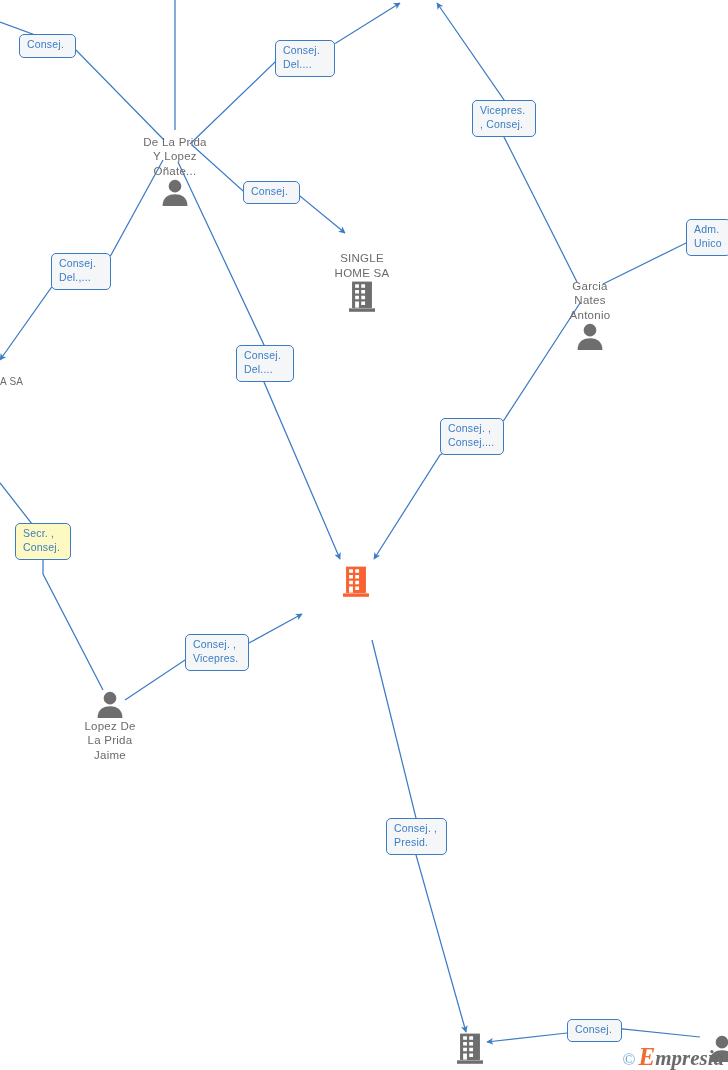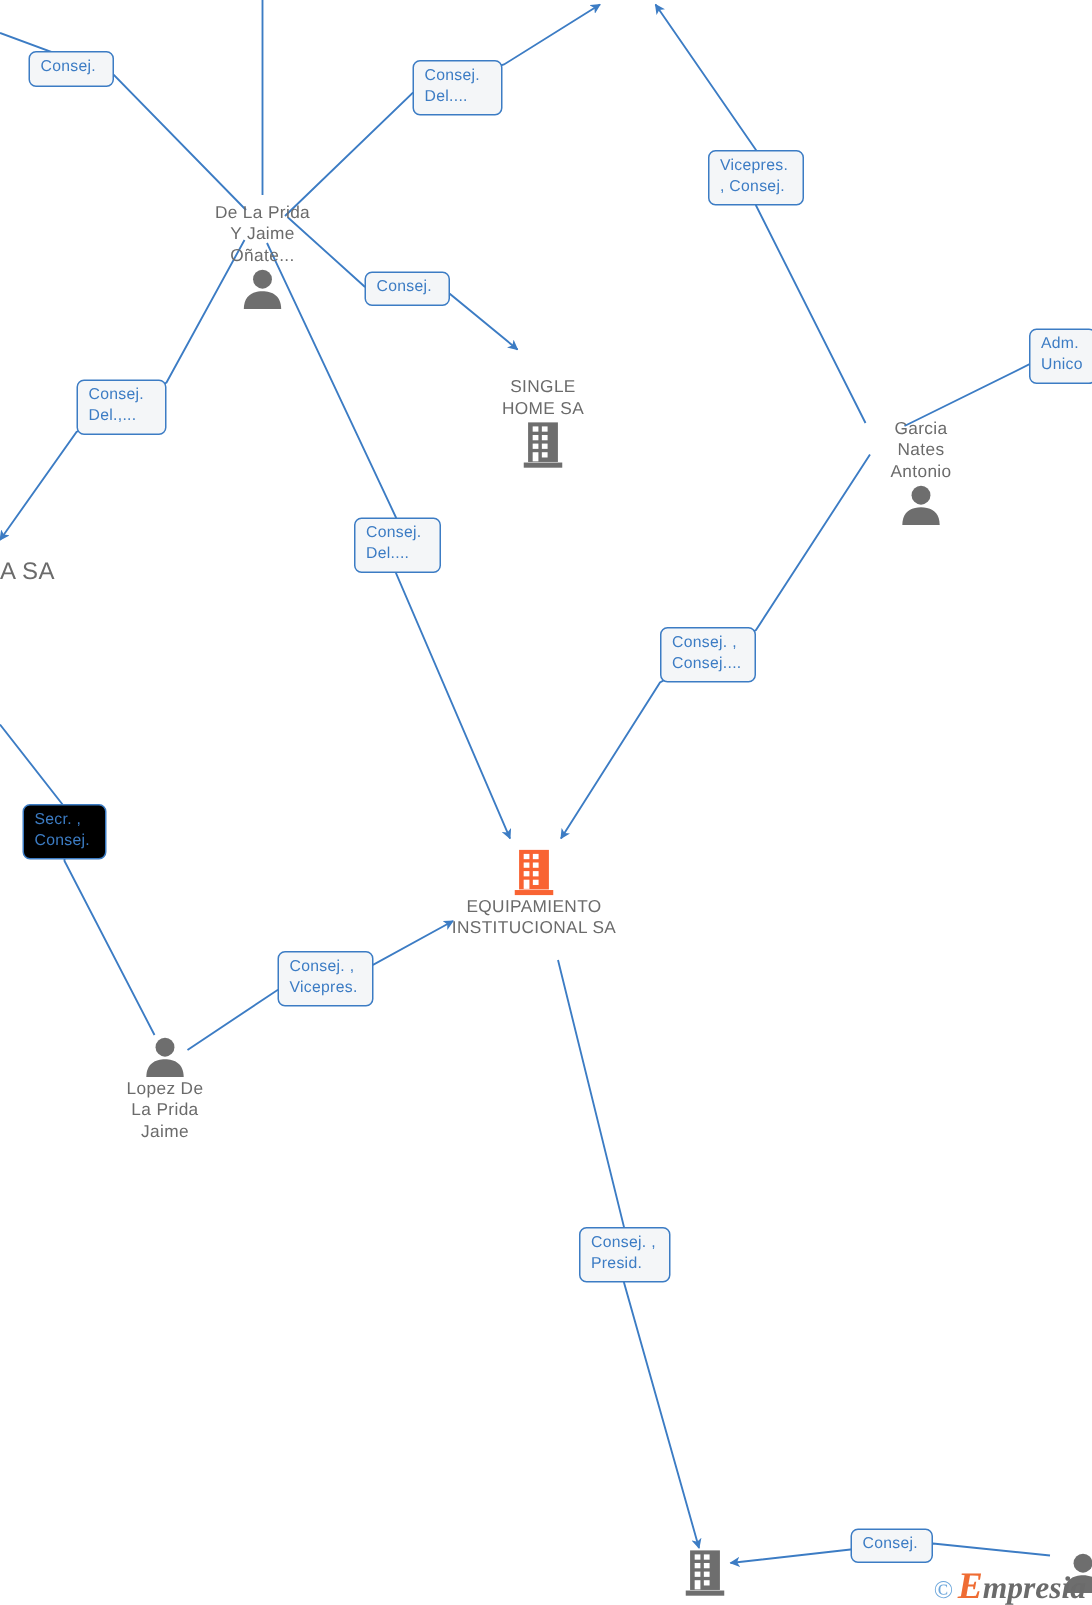--- a/index.html
+++ b/index.html
@@ -63,21 +63,21 @@
     line-height: 14px;
     padding: 2px 7px 3px 7px;
     white-space: pre-line;
     letter-spacing: 0.2px;
     font-family: "Liberation Sans", sans-serif;
     cursor: pointer;
     box-sizing: border-box;
   }
   .clip-label {
     position: absolute;
-    font-size: 16px;
+    font-size: 10px;
     line-height: 14.5px;
     color: #6b6b6b;
     letter-spacing: 0.25px;
     white-space: pre;
     font-family: "Liberation Sans", sans-serif;
   }
   #watermark {
     position: absolute;
     right: 4px;
     bottom: 2px;
@@ -136,42 +136,42 @@
       </g>
   </svg>
 
   <div id="nodes-layer">
       <div class="node label-above" id="de-la-prida-y-lopez-onate" style="left: 175px; top: 134.5px;">
         <span class="node-icon"><svg width="30" height="27" viewBox="0 0 40 36" xmlns="http://www.w3.org/2000/svg" fill="#6e6e6e">
             <circle cx="20" cy="9.5" r="8.4"></circle>
             <path d="M3.4 36 C3.4 24.2 11.4 20.2 20 20.2 C28.6 20.2 36.6 24.2 36.6 36 Z"></path>
           </svg></span>
         <span class="node-label above">De La Prida
-Y Jaime
+Y Lopez
 Oñate...</span>
       </div>
       <div class="node label-above" id="single-home-sa" style="left: 362px; top: 251px;">
         <span class="node-icon"><svg width="26" height="31" viewBox="0 0 34 40" xmlns="http://www.w3.org/2000/svg">
             <rect x="4" y="0.5" width="26" height="34.5" fill="#6e6e6e"></rect>
             <rect x="0" y="35.5" width="34" height="4.5" fill="#6e6e6e"></rect>
             <g fill="#ffffff">
               <rect x="8" y="4" width="5" height="4.6"></rect>
               <rect x="16" y="4" width="5" height="4.6"></rect>
               <rect x="8" y="11.5" width="5" height="4.6"></rect>
               <rect x="16" y="11.5" width="5" height="4.6"></rect>
               <rect x="8" y="19" width="5" height="4.6"></rect>
               <rect x="16" y="19" width="5" height="4.6"></rect>
               <rect x="8" y="26.5" width="5" height="8"></rect>
               <rect x="16" y="26.5" width="5" height="4.6"></rect>
             </g>
           </svg></span>
         <span class="node-label above">SINGLE
 HOME SA</span>
       </div>
-      <div class="node label-above" id="garcia-nates-antonio" style="left: 614px; top: 278.5px;">
+      <div class="node label-above" id="garcia-nates-antonio" style="left: 590px; top: 278.5px;">
         <span class="node-icon"><svg width="30" height="27" viewBox="0 0 40 36" xmlns="http://www.w3.org/2000/svg" fill="#6e6e6e">
             <circle cx="20" cy="9.5" r="8.4"></circle>
             <path d="M3.4 36 C3.4 24.2 11.4 20.2 20 20.2 C28.6 20.2 36.6 24.2 36.6 36 Z"></path>
           </svg></span>
         <span class="node-label above">Garcia
 Nates
 Antonio</span>
       </div>
       <div class="node focus" id="equipamiento-institucional-sa" style="left: 356px; top: 565.5px;">
         <span class="node-icon"><svg width="26" height="31" viewBox="0 0 34 40" xmlns="http://www.w3.org/2000/svg">
@@ -181,22 +181,20 @@
               <rect x="8" y="4" width="5" height="4.6"></rect>
               <rect x="16" y="4" width="5" height="4.6"></rect>
               <rect x="8" y="11.5" width="5" height="4.6"></rect>
               <rect x="16" y="11.5" width="5" height="4.6"></rect>
               <rect x="8" y="19" width="5" height="4.6"></rect>
               <rect x="16" y="19" width="5" height="4.6"></rect>
               <rect x="8" y="26.5" width="5" height="8"></rect>
               <rect x="16" y="26.5" width="5" height="4.6"></rect>
             </g>
           </svg></span>
-        <span class="node-label below">EQUIPAMIENTO
-INSTITUCIONAL SA</span>
       </div>
       <div class="node" id="calvo-de-la-prida-jaime" style="left: 110px; top: 690.5px;">
         <span class="node-icon"><svg width="30" height="27" viewBox="0 0 40 36" xmlns="http://www.w3.org/2000/svg" fill="#6e6e6e">
             <circle cx="20" cy="9.5" r="8.4"></circle>
             <path d="M3.4 36 C3.4 24.2 11.4 20.2 20 20.2 C28.6 20.2 36.6 24.2 36.6 36 Z"></path>
           </svg></span>
         <span class="node-label below">Lopez De
 La Prida
 Jaime</span>
       </div>
@@ -231,21 +229,21 @@
 , Consej.</div>
       <div class="edge-label" id="label-adm-unico" style="left: 686px; top: 219px; width: 45px; min-height: 37px; background: rgb(244, 246, 248); border-color: rgb(60, 124, 196); color: rgb(60, 124, 196);">Adm.
 Unico</div>
       <div class="edge-label" id="label-consej-single-home" style="left: 243px; top: 181px; width: 57px; min-height: 23px; background: rgb(244, 246, 248); border-color: rgb(60, 124, 196); color: rgb(60, 124, 196);">Consej.</div>
       <div class="edge-label" id="label-consej-del-left" style="left: 51px; top: 253px; width: 60px; min-height: 37px; background: rgb(244, 246, 248); border-color: rgb(60, 124, 196); color: rgb(60, 124, 196);">Consej.
 Del.,...</div>
       <div class="edge-label" id="label-consej-del-mid" style="left: 236px; top: 345px; width: 58px; min-height: 37px; background: rgb(244, 246, 248); border-color: rgb(60, 124, 196); color: rgb(60, 124, 196);">Consej.
 Del....</div>
       <div class="edge-label" id="label-consej-consej-right" style="left: 440px; top: 418px; width: 64px; min-height: 37px; background: rgb(244, 246, 248); border-color: rgb(60, 124, 196); color: rgb(60, 124, 196);">Consej. ,
 Consej....</div>
-      <div class="edge-label" id="label-secr-consej" style="left: 15px; top: 536px; width: 56px; min-height: 37px; background: #000000; border-color: rgb(60, 124, 196); color: rgb(60, 124, 196);">Secr. ,
+      <div class="edge-label" id="label-secr-consej" style="left: 15px; top: 523px; width: 56px; min-height: 37px; background: #fef9c3; border-color: rgb(60, 124, 196); color: rgb(60, 124, 196);">Secr. ,
 Consej.</div>
       <div class="edge-label" id="label-consej-vicepres" style="left: 185px; top: 634px; width: 64px; min-height: 37px; background: rgb(244, 246, 248); border-color: rgb(60, 124, 196); color: rgb(60, 124, 196);">Consej. ,
 Vicepres.</div>
       <div class="edge-label" id="label-consej-presid" style="left: 386px; top: 818px; width: 61px; min-height: 37px; background: rgb(244, 246, 248); border-color: rgb(60, 124, 196); color: rgb(60, 124, 196);">Consej. ,
 Presid.</div>
       <div class="edge-label" id="label-consej-bottom" style="left: 567px; top: 1019px; width: 55px; min-height: 23px; background: rgb(244, 246, 248); border-color: rgb(60, 124, 196); color: rgb(60, 124, 196);">Consej.</div>
     </div>
   <div id="clipped-labels-layer">
       <div class="clip-label" id="clipped-company-left" style="left: 0px; top: 375px; color: rgb(107, 107, 107);">A SA</div>
     </div>

